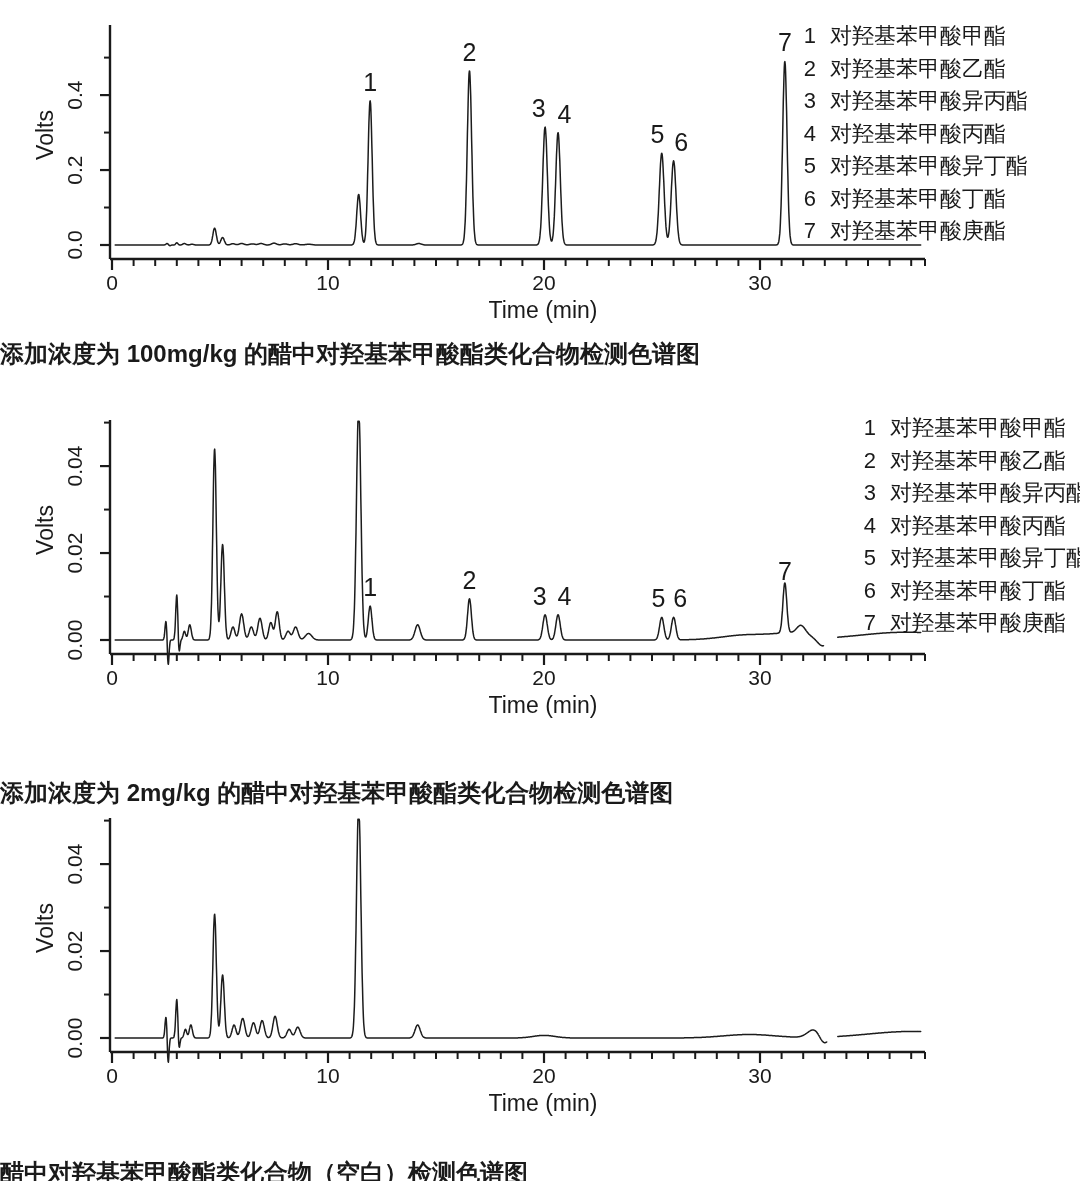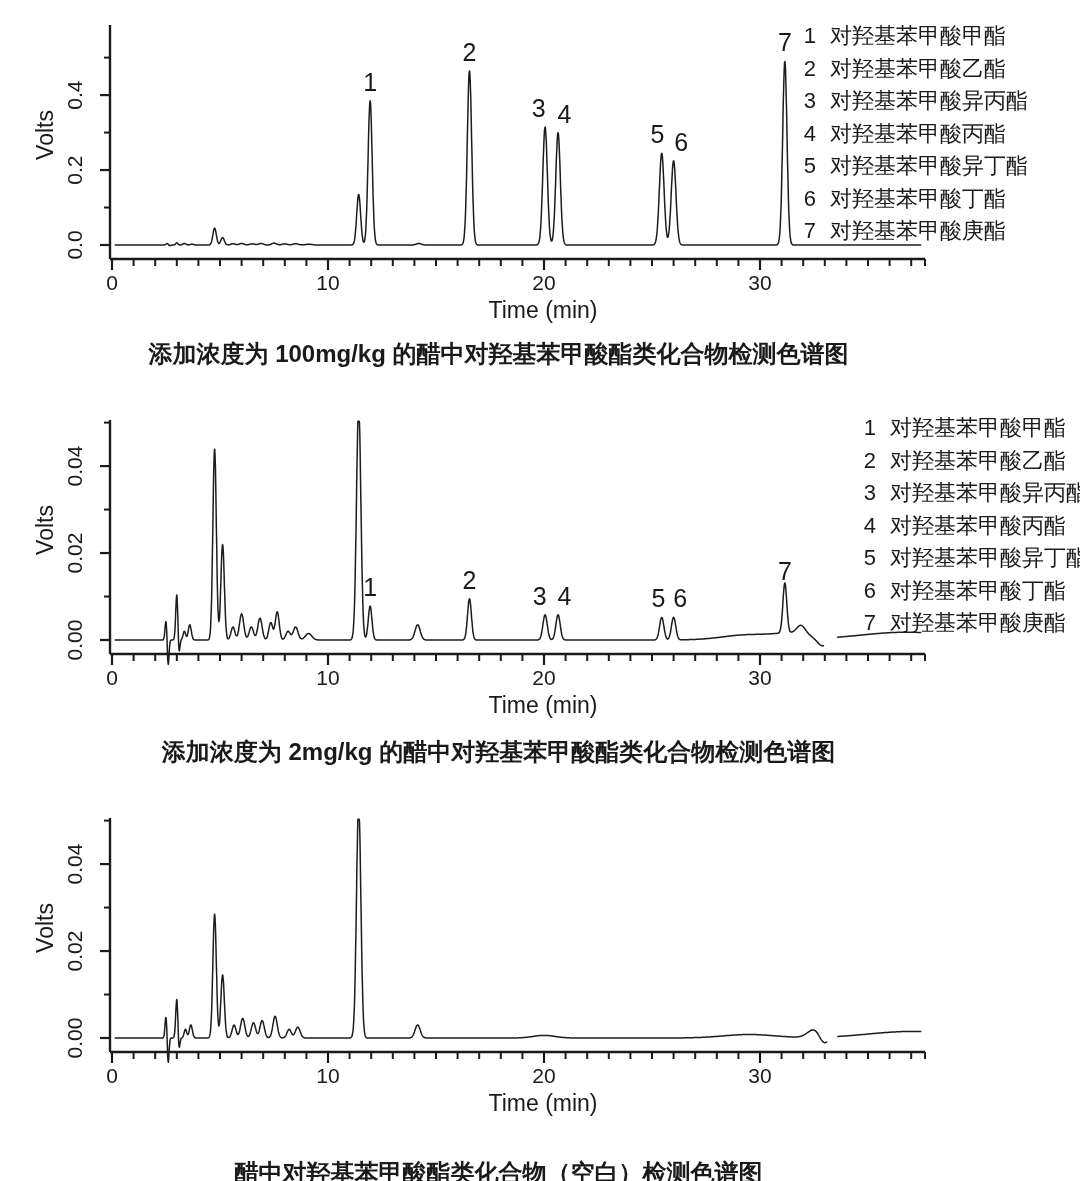--- a/index.html
+++ b/index.html
@@ -10,21 +10,21 @@
   .chart-block{position:absolute;left:0;width:1080px;height:335px;}
   .chart-block svg{position:absolute;left:0;top:0;}
   svg text{fill:#1a1a1a;}
   .tick-label{font-size:21px;}
   .axis-title{font-size:23px;}
   .peak-label{font-size:25px;}
   .legend{position:absolute;font-size:22px;line-height:32.5px;white-space:nowrap;}
   .legend-item{display:flex;}
   .legend-num{display:inline-block;min-width:16px;margin-right:14px;text-align:right;}
   .caption{
-    position:absolute;left:0;width:997px;text-align:center;
+    position:absolute;left:0;width:997px;text-align:left;
     font-weight:bold;font-size:24px;line-height:30px;
   }
 </style>
 </head>
 <body>
 
 <div class="chart-block" id="chart-0" style="top:0px">
     <svg width="1000" height="333" viewBox="0 0 1000 333">
       <line x1="110" y1="25" x2="110" y2="259" stroke="#1a1a1a" stroke-width="2.4"></line>
       <line x1="110" y1="259" x2="925" y2="259" stroke="#1a1a1a" stroke-width="2.4"></line>
@@ -215,21 +215,21 @@
       <div class="legend-item">
         <span class="legend-num">6</span>
         <span>对羟基苯甲酸丁酯</span>
       </div>
       <div class="legend-item">
         <span class="legend-num">7</span>
         <span>对羟基苯甲酸庚酯</span>
       </div>
     </div>
   </div>
-<div class="caption" id="caption-1" style="top:737px">添加浓度为 2mg/kg 的醋中对羟基苯甲酸酯类化合物检测色谱图</div>
+<div class="caption" id="caption-1" style="top:778px">添加浓度为 2mg/kg 的醋中对羟基苯甲酸酯类化合物检测色谱图</div>
 
 <div class="chart-block" id="chart-2" style="top:793px">
     <svg width="1000" height="333" viewBox="0 0 1000 333">
       <line x1="110" y1="25" x2="110" y2="259" stroke="#1a1a1a" stroke-width="2.4"></line>
       <line x1="110" y1="259" x2="925" y2="259" stroke="#1a1a1a" stroke-width="2.4"></line>
       <line x1="925" y1="259" x2="925" y2="266" stroke="#1a1a1a" stroke-width="2"></line>
       <line x1="110" y1="245" x2="100" y2="245" stroke="#1a1a1a" stroke-width="2.2"></line>
       <text x="76" y="245" text-anchor="middle" class="tick-label" transform="rotate(-90 76 245)" dominant-baseline="middle">0.00</text>
       <line x1="110" y1="158.04347826086956" x2="100" y2="158.04347826086956" stroke="#1a1a1a" stroke-width="2.2"></line>
       <text x="76" y="158.04347826086956" text-anchor="middle" class="tick-label" transform="rotate(-90 76 158.04347826086956)" dominant-baseline="middle">0.02</text>

